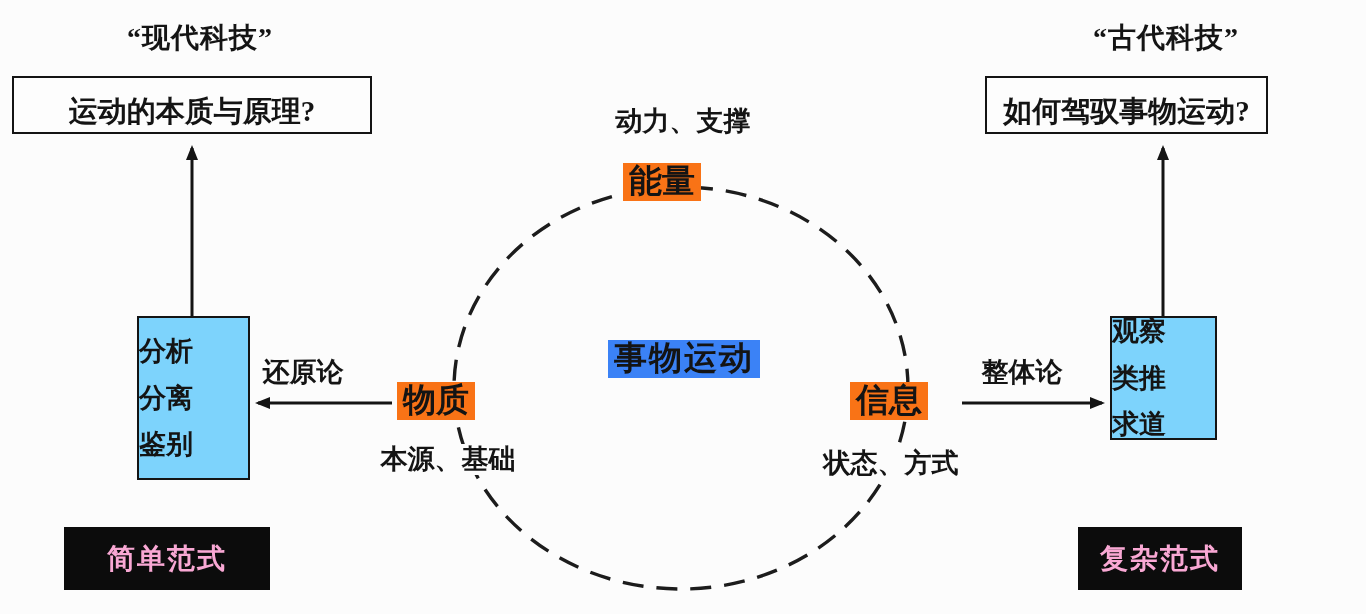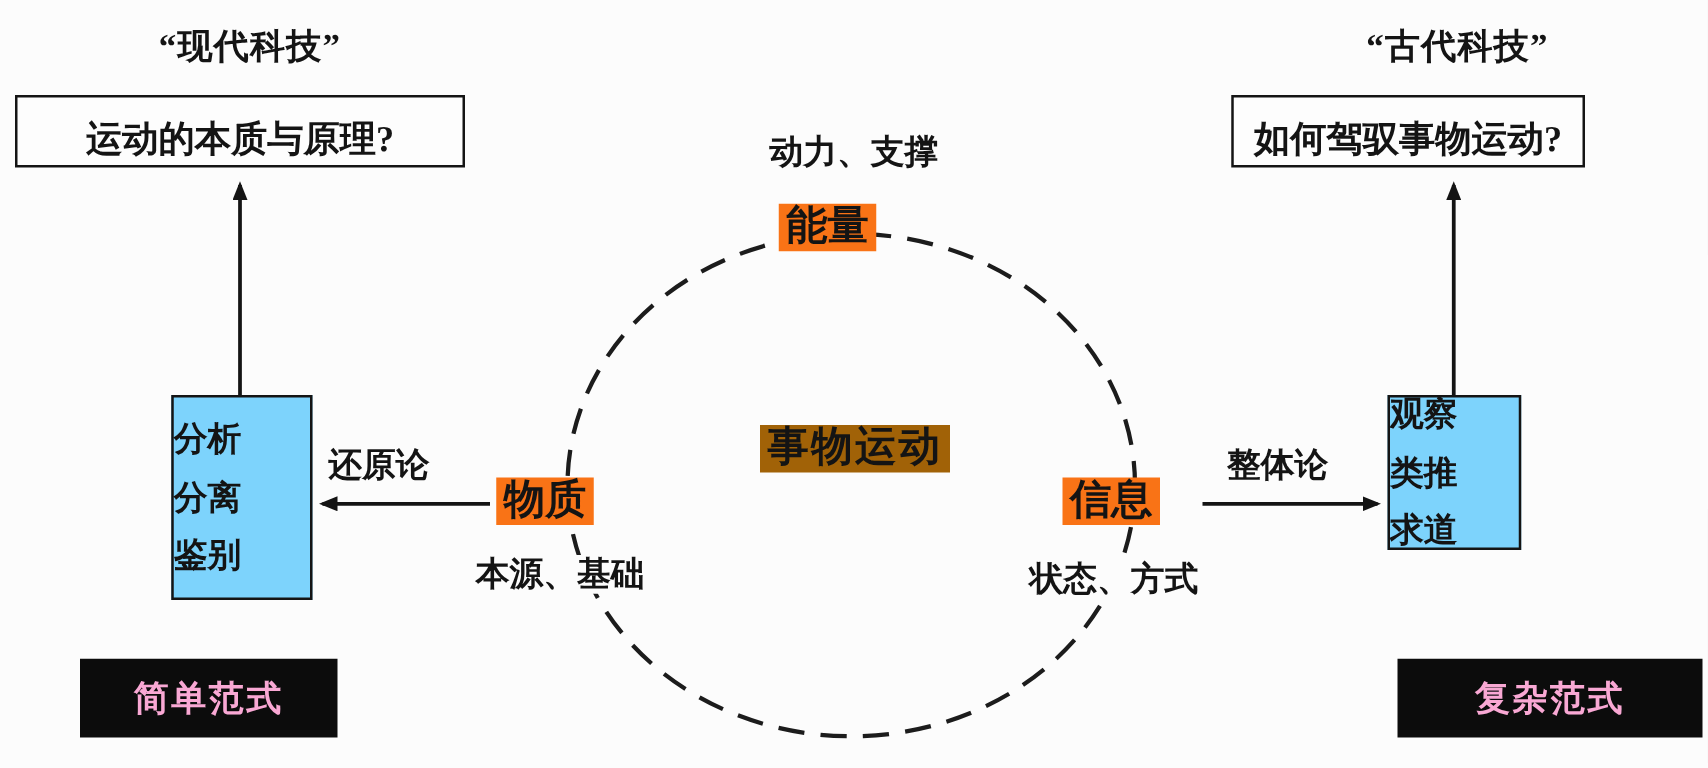--- a/index.html
+++ b/index.html
@@ -94,21 +94,21 @@
   <div class="lbl mid" style="left:303px;top:357px;">还原论</div>
 
   <div class="paradigm" style="left:64px;top:527px;width:206px;height:63px;">
     <span>简单范式</span>
   </div>
 
   <div class="lbl mid" style="left:683px;top:106px;">动力、支撑</div>
 
   <div class="lbl big" style="left:662px;top:163px;">能量</div>
 
-  <div class="lbl big center-label" style="left:684px;top:340px;background:#a16207;">事物运动</div>
+  <div class="lbl big center-label" style="left:684px;top:340px;background:#3b82f6;">事物运动</div>
 
   <div class="lbl big" style="left:436px;top:382px;">物质</div>
 
   <div class="lbl mid onwhite" style="left:448px;top:444px;">本源、基础</div>
 
   <div class="lbl big" style="left:889px;top:382px;">信息</div>
 
   <div class="lbl mid onwhite" style="left:891px;top:448px;">状态、方式</div>
 
   <div class="lbl mid" style="left:1022px;top:357px;">整体论</div>
@@ -118,17 +118,17 @@
     <span>类推</span>
     <span>求道</span>
   </div>
 
   <div class="qbox" style="left:985px;top:76px;width:283px;height:58px;">
     <span>如何驾驭事物运动?</span>
   </div>
 
   <div class="lbl era-title" style="left:1166px;top:22px;">“古代科技”</div>
 
-  <div class="paradigm" style="left:1078px;top:527px;width:244px;height:63px;margin-left:40px;">
+  <div class="paradigm" style="left:1078px;top:527px;width:164px;height:63px;">
     <span>复杂范式</span>
   </div>
 
 </div>
 
 </body></html>

